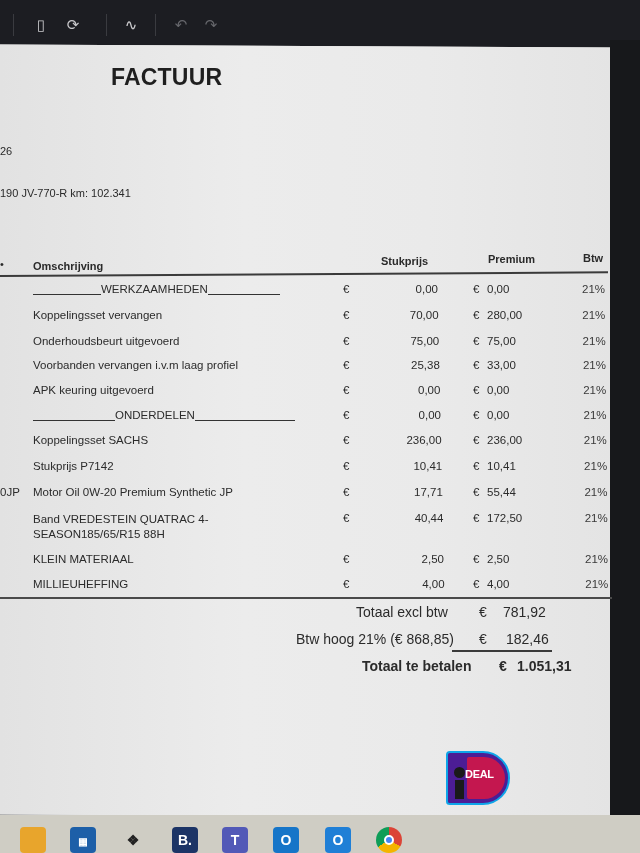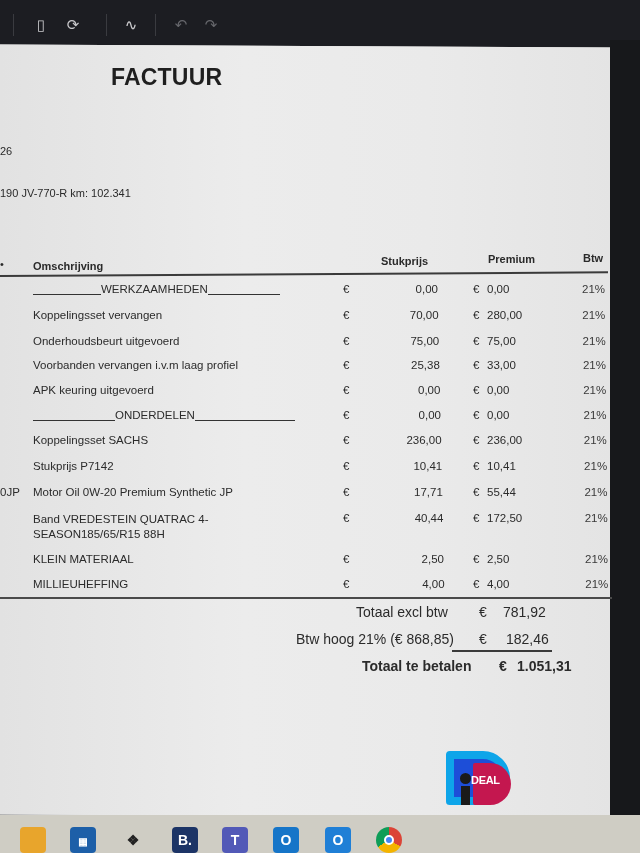--- a/index.html
+++ b/index.html
@@ -22,21 +22,21 @@
   .row .unit { position: absolute; right: 172px; text-align: right; }
   .row .tcur { position: absolute; left: 473px; }
   .row .tot { position: absolute; left: 487px; }
   .row .btw { position: absolute; left: 584px; color: #3a3a3a; }
   .row .pre { position: absolute; left: 0; }
   .section-line { display: inline-block; border-bottom: 1px solid #333; height: 10px; vertical-align: bottom; }
   .bottom-line { position: absolute; left: 0; top: 597px; width: 612px; height: 2px; background: #4a4a4a; }
   .sum { position: absolute; font-size: 14px; color: #2b2b2b; }
   .sum.bold { font-weight: bold; margin-left: 20px; }
   .sum-line { position: absolute; left: 452px; top: 650px; width: 100px; height: 2px; background: #3a3a3a; }
-  .ideal { position: absolute; left: 446px; top: 751px; width: 64px; height: 54px; border: 8px solid #0ea5e9; border-radius: 4px 28px 28px 4px; background: #1d4ed8; padding-left: 20px; }
+  .ideal { position: absolute; left: 446px; top: 751px; width: 64px; height: 54px; border: 2px solid #0ea5e9; border-radius: 4px 28px 28px 4px; background: #4c1d95; padding-left: 20px; }
   .ideal .red { position: absolute; left: 19px; top: 4px; width: 38px; height: 42px; background: #c4174f; border-radius: 2px 22px 22px 2px; }
   .ideal .dot { position: absolute; left: 6px; top: 14px; width: 11px; height: 11px; border-radius: 50%; background: #1a1a1a; }
   .ideal .stem { position: absolute; left: 7px; top: 27px; width: 9px; height: 19px; background: #1a1a1a; }
   .ideal .txt { position: absolute; left: 17px; top: 15px; font-size: 11px; font-weight: bold; color: #fff; letter-spacing: -0.3px; }
   .taskbar { position: absolute; left: 0; top: 815px; width: 640px; height: 38px; background: #cfcdc4; }
   .tk { position: absolute; top: 12px; width: 26px; height: 26px; border-radius: 4px; font-size: 14px; font-weight: bold; color: #fff; text-align: center; line-height: 26px; }
 </style>
 </head>
 <body>
 

